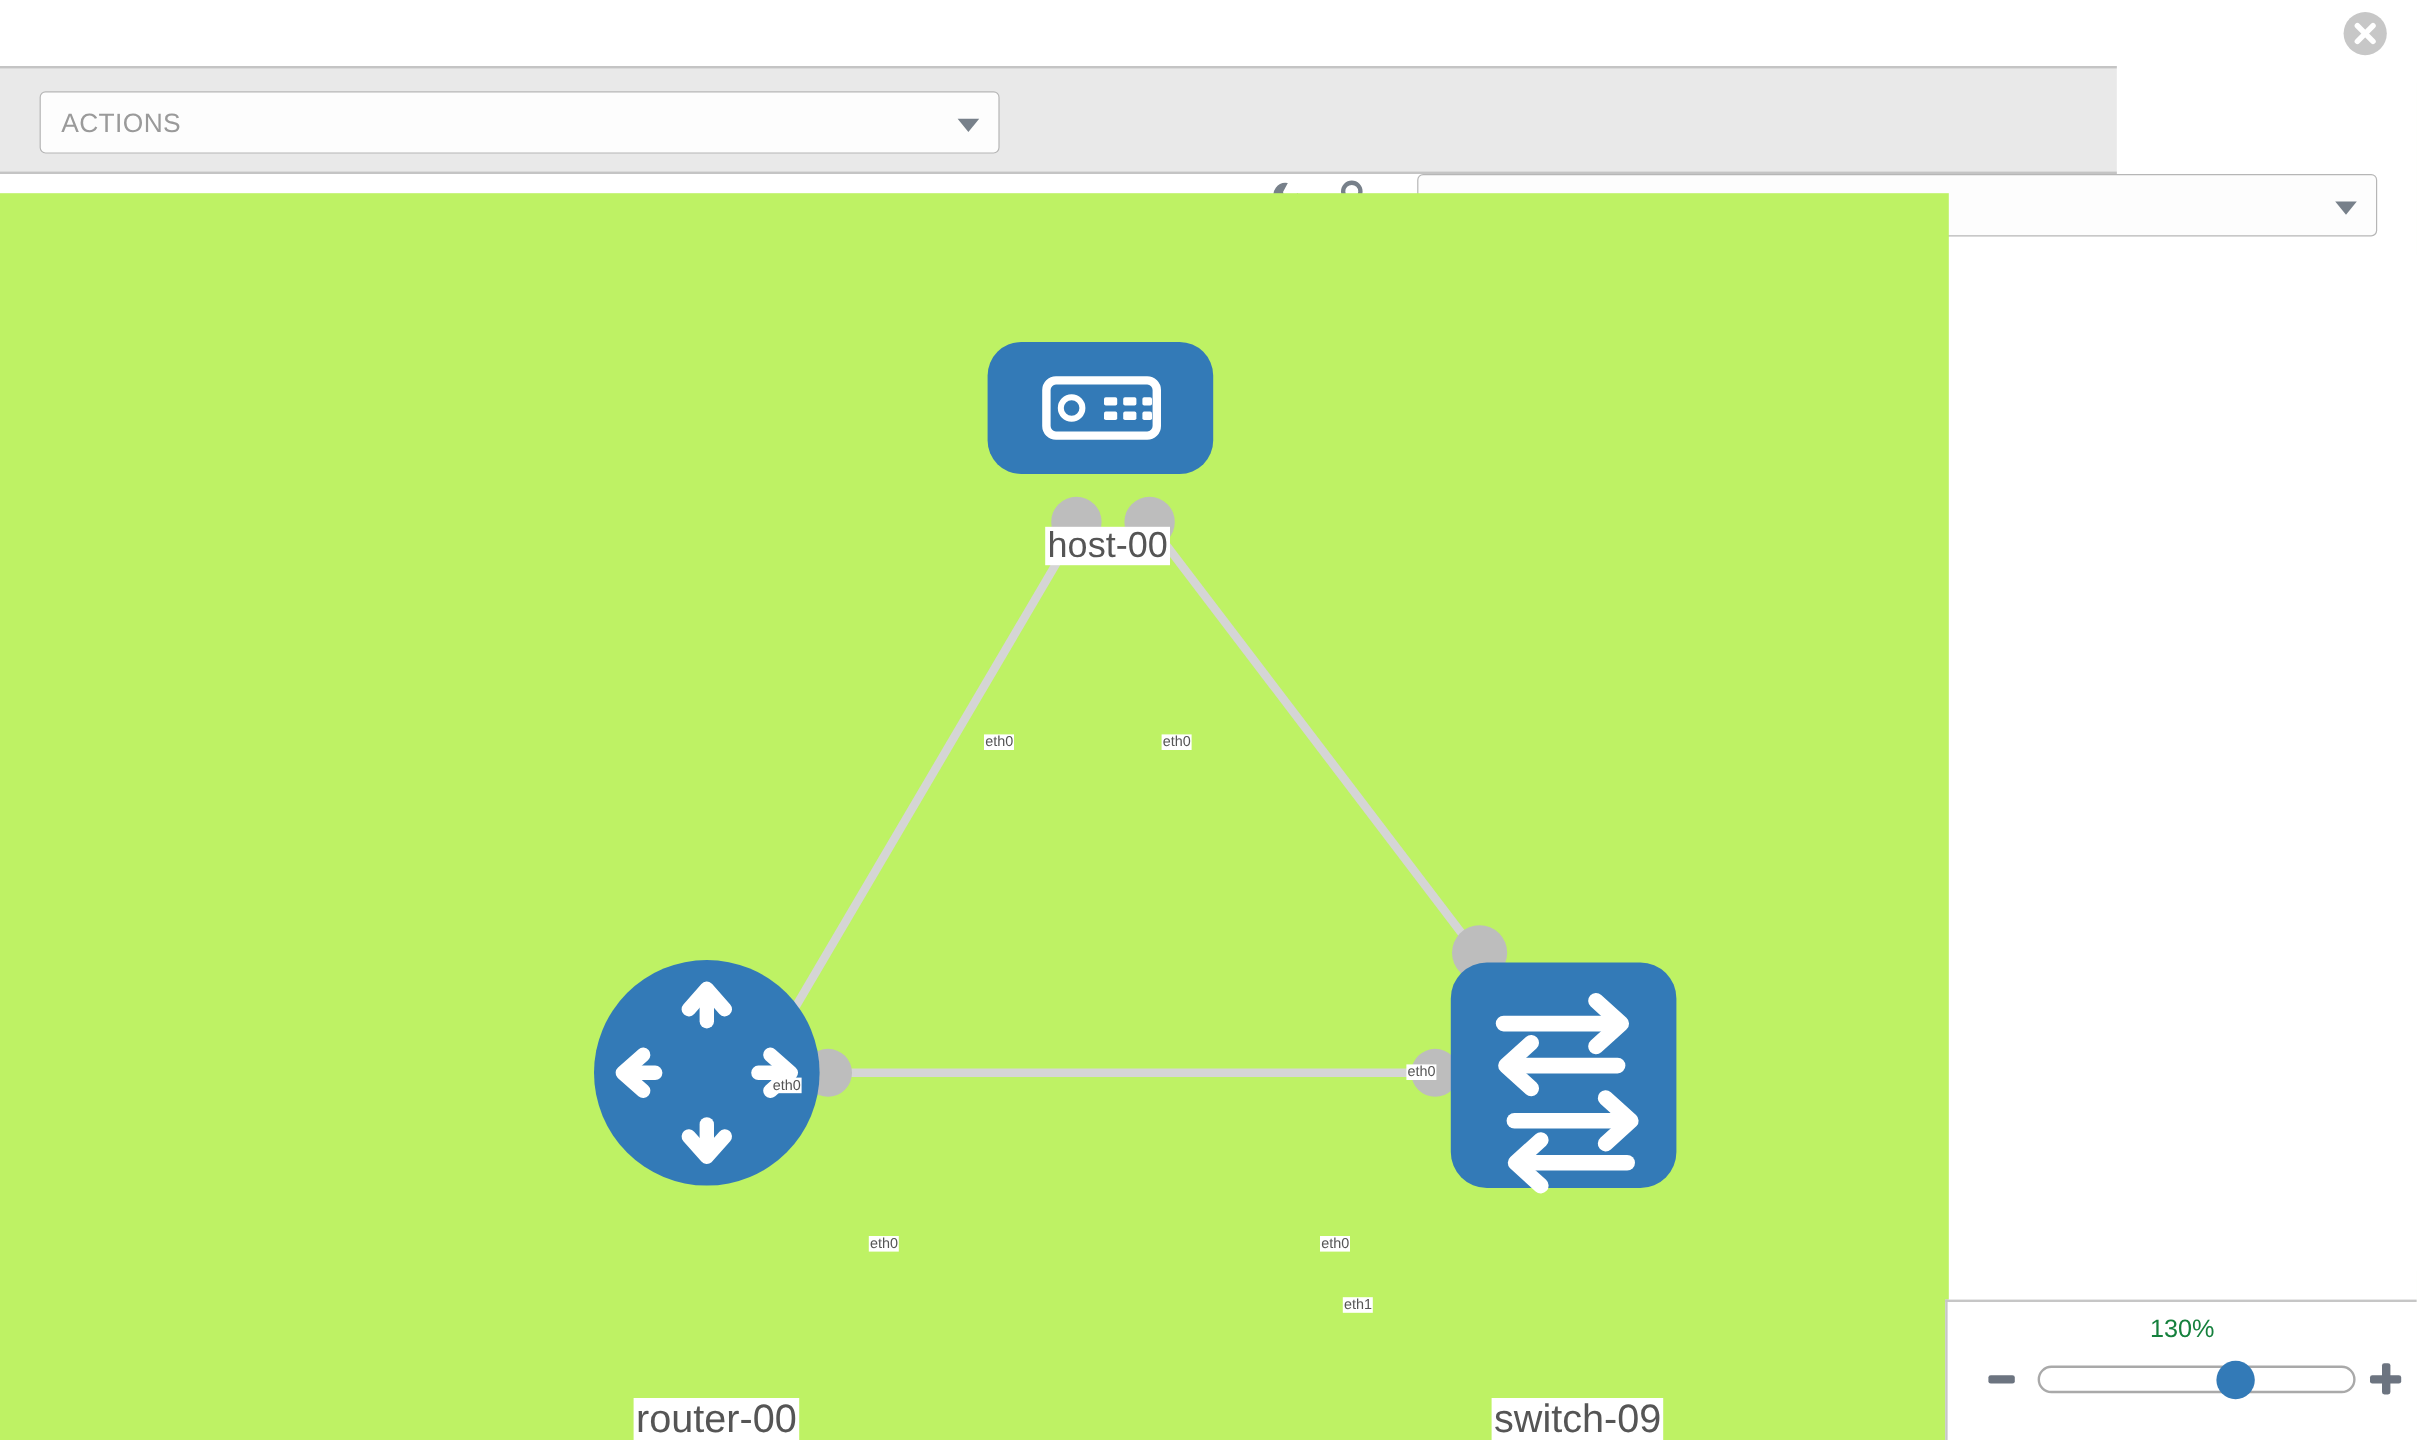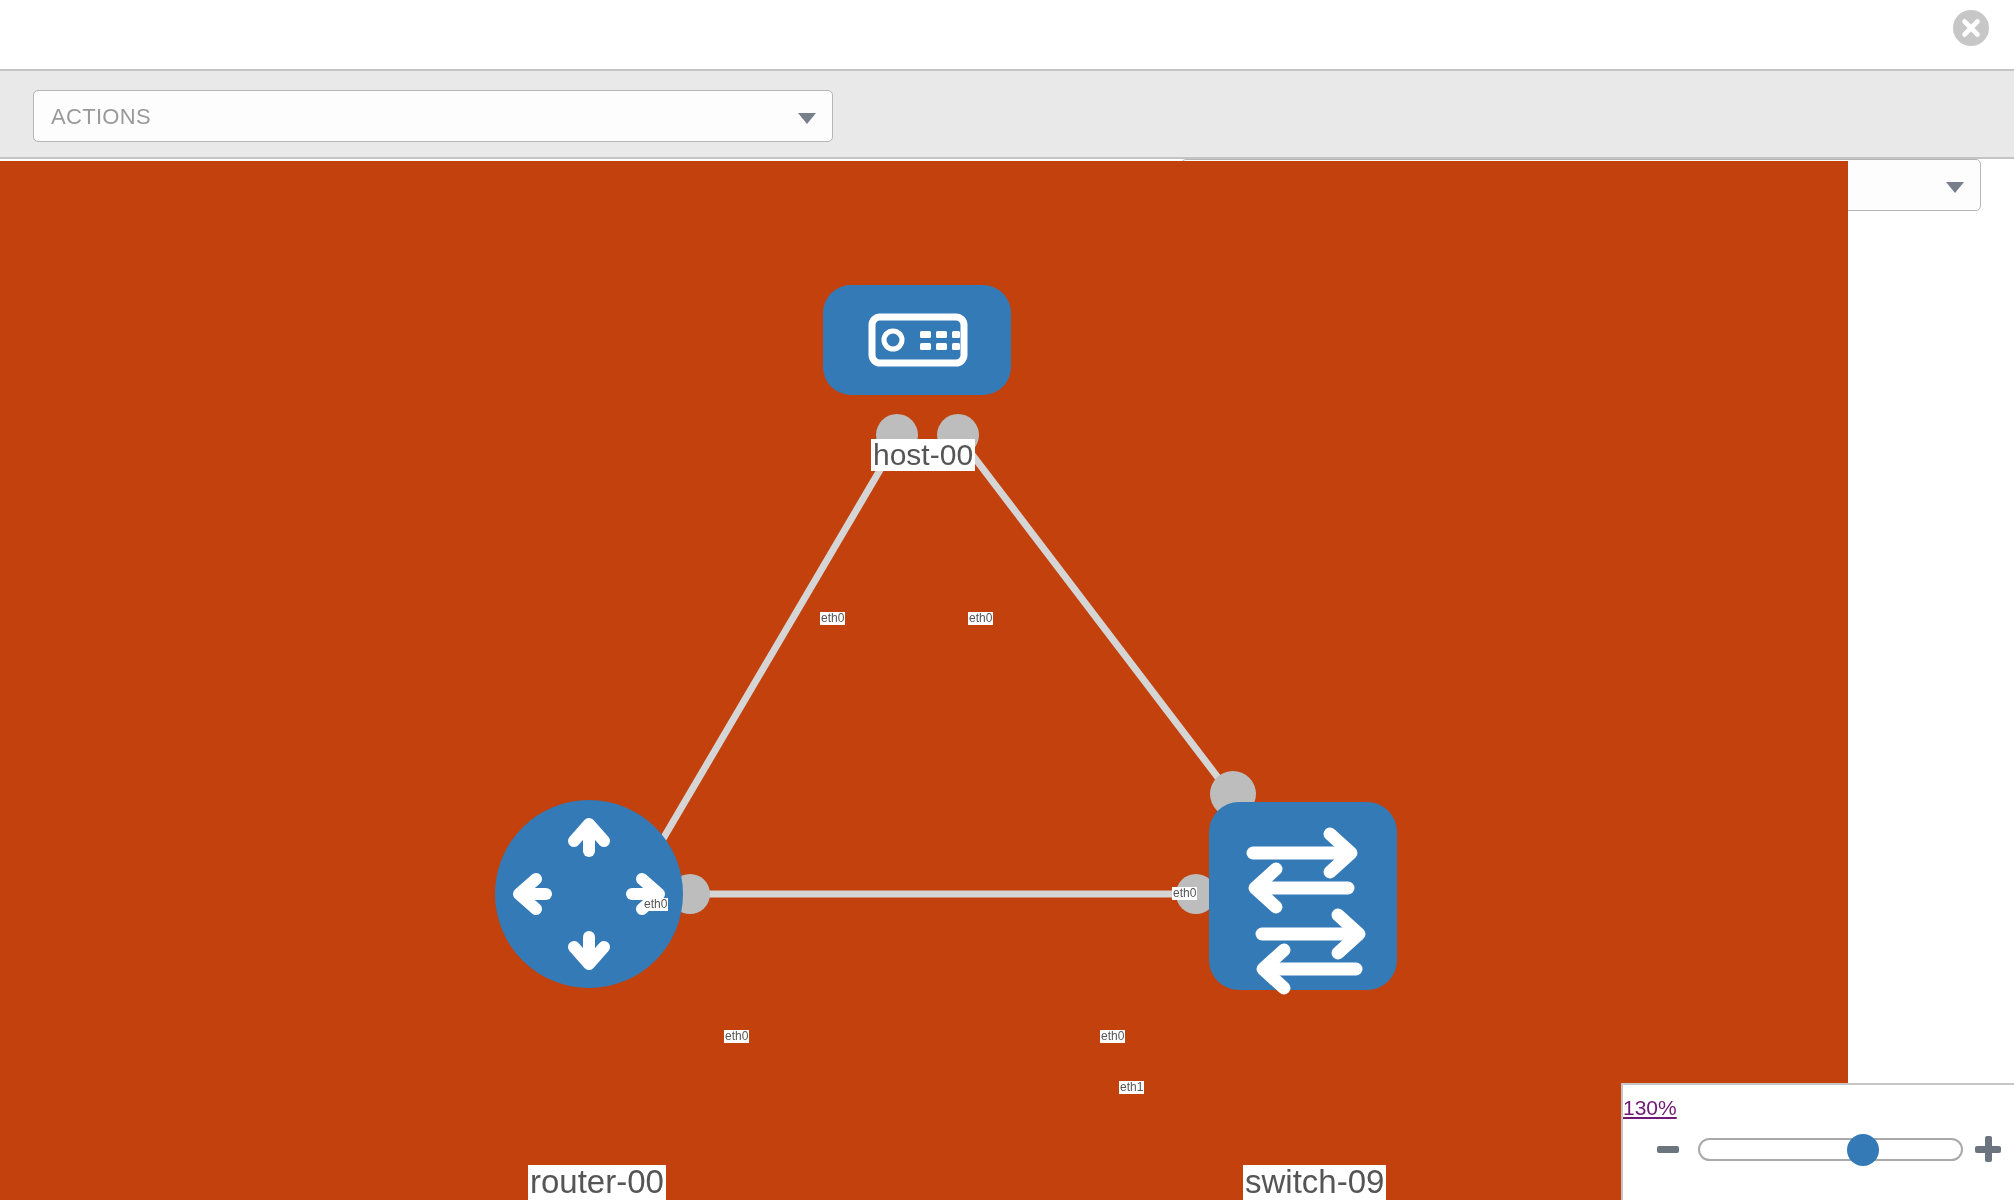--- a/index.html
+++ b/index.html
@@ -38,22 +38,22 @@
   .close-btn {
     position: absolute;
     right: 24px; top: 9px;
     width: 38px; height: 38px;
     cursor: pointer;
   }
 
   
   .toolbar {
     position: absolute;
-    left: 0; top: 69px;
-    width: 2014px; height: 90px;
+    left: 0; top: 55px;
+    width: 1764px; height: 90px;
     background: #e9e9e9;
     border-top: 2px solid #c4c4c4;
     border-bottom: 2px solid #c4c4c4;
     padding-left: 30px;
   }
   .actions-select {
     position: absolute;
     left: 33px; top: 19px;
     width: 800px; height: 52px;
     background: #fdfdfd;
@@ -99,22 +99,22 @@
     left: 17px; top: 13px;
     font-size: 22px;
     color: #9a9a9a;
     letter-spacing: 0.3px;
   }
 
   
   .canvas {
     position: absolute;
     left: 0; top: 161px;
-    width: 1848px; height: 1039px;
-    background: #c2410c;
+    width: 1624px; height: 1039px;
+    background: #bef264;
     overflow: hidden;
     text-decoration: underline;
   }
   .topology-svg {
     position: absolute;
     left: 0; top: 0;
     width: 2014px; height: 1039px;
   }
 
   
@@ -145,23 +145,23 @@
     left: 1621px; top: 1083px;
     width: 393px; height: 117px;
     background: #ffffff;
     border: 2px solid #c6c6c6;
     border-right: none;
     border-bottom: none;
   }
   .zoom-percent {
     position: absolute;
     left: 0; right: 0; top: 11px;
+    text-align: center;
     font-size: 21px;
-    color: #701a75;
-    text-decoration: underline;
+    color: #15803d;
   }
   .zoom-row {
     position: absolute;
     left: 0; top: 47px;
     width: 393px; height: 42px;
   }
   .zoom-minus {
     position: absolute;
     left: 34px; top: 14px;
     width: 22px; height: 7px;

